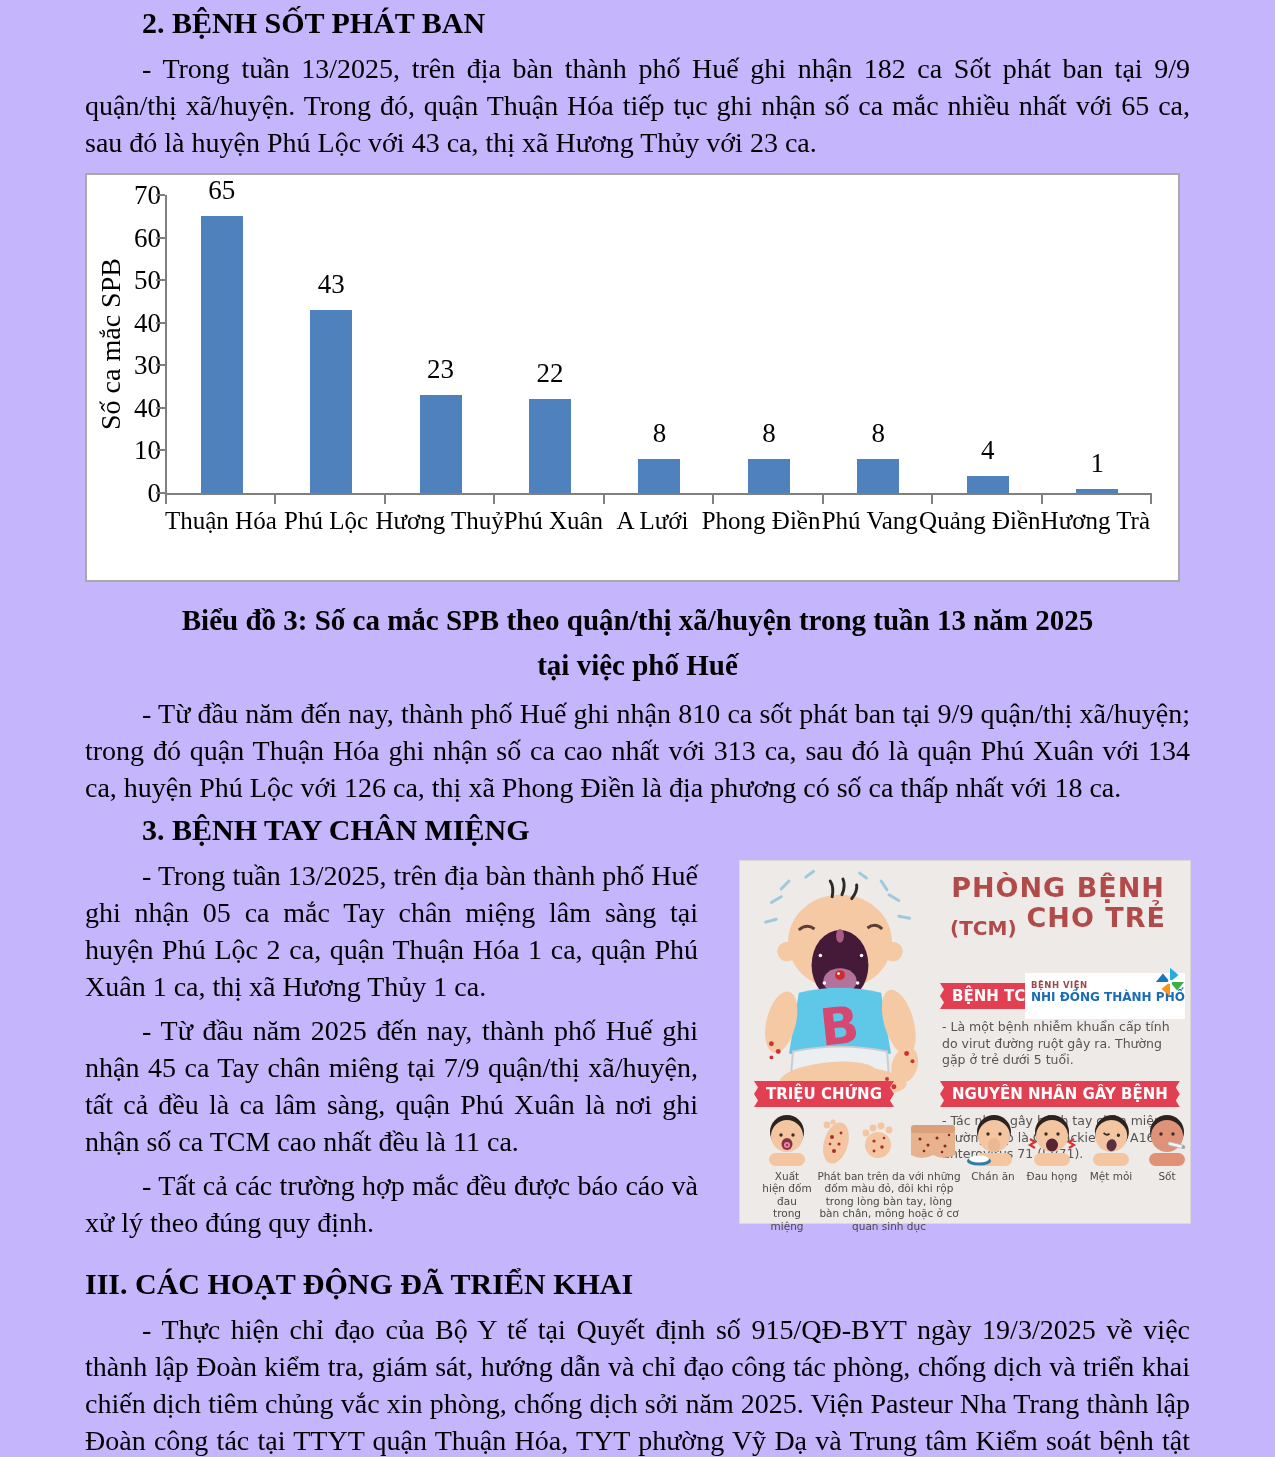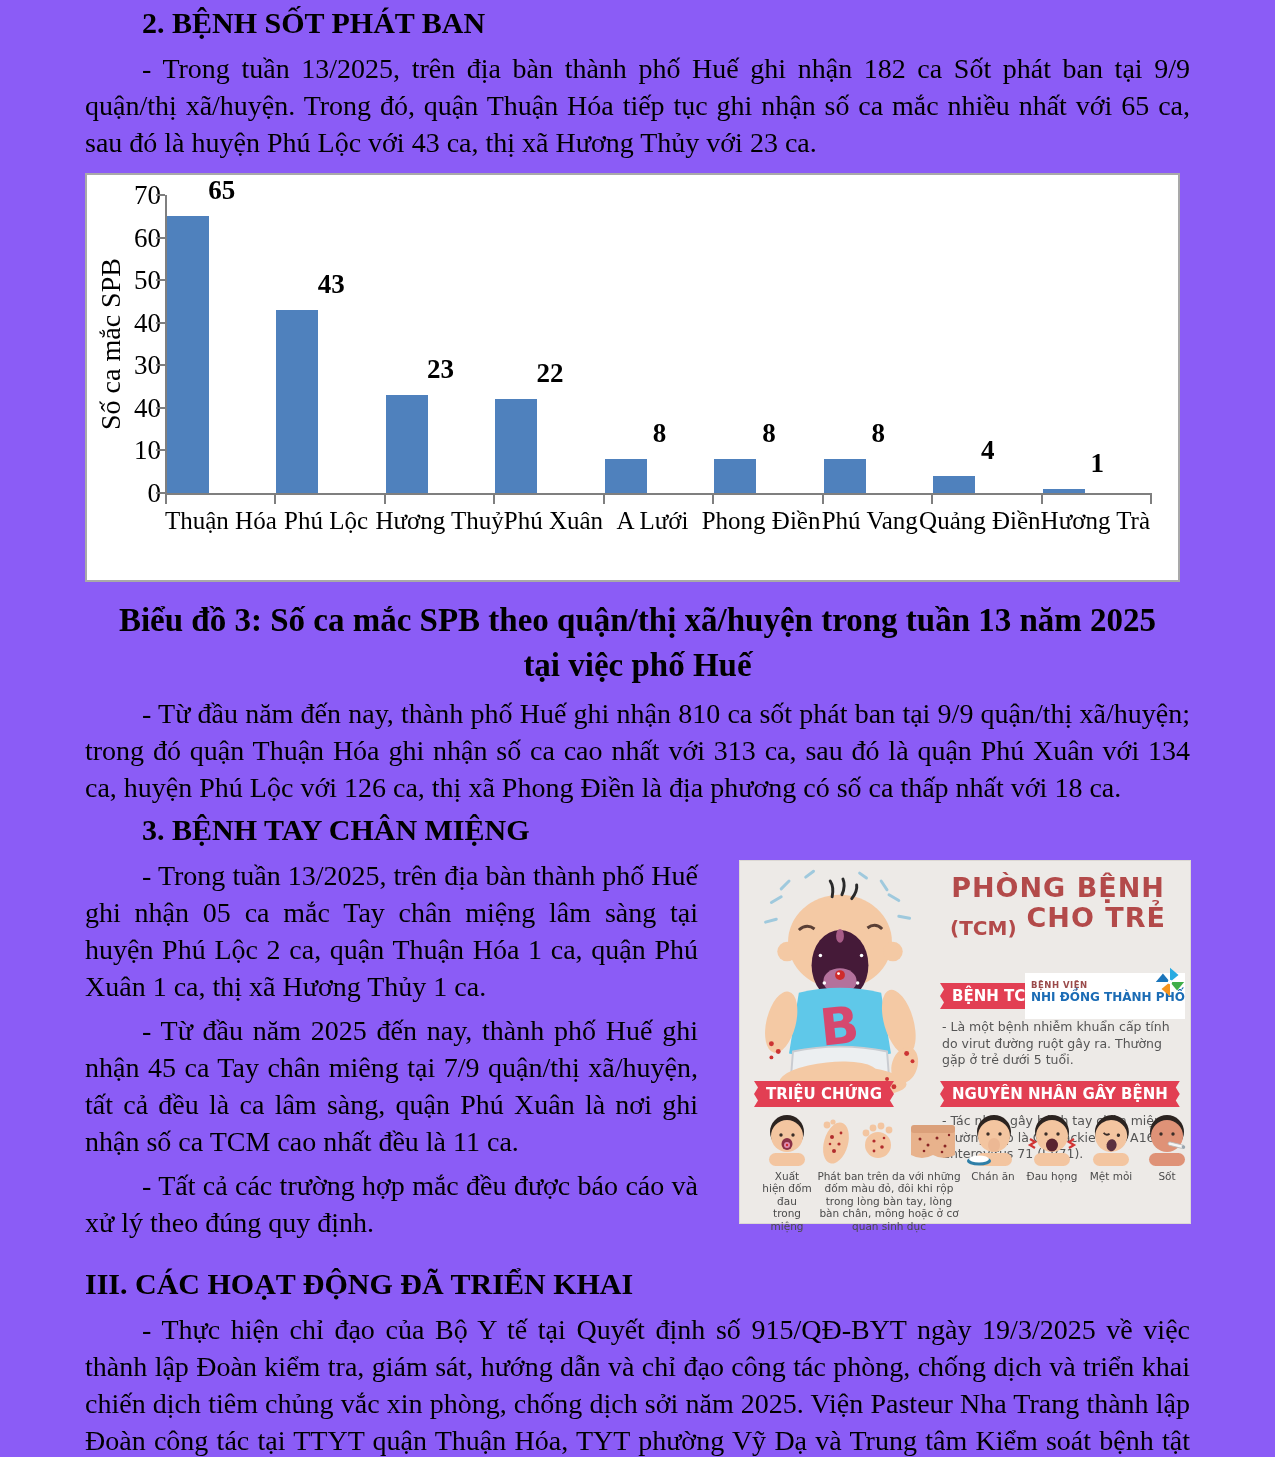--- a/index.html
+++ b/index.html
@@ -1,44 +1,44 @@
 <!DOCTYPE html>
 <html style="--bar: #4f81bd; --chart-border: #a9a9a9; --axis: #7f7f7f; --info-bg: #edeae7; --ribbon-red: #e23f53; --title-red: #b34a4a; --logo-blue: #1b6cb5;"><head>
 <meta charset="utf-8">
 <style>
   html,body{margin:0;padding:0;background:#fff;}
-  .page{position:relative;width:1275px;height:1457px;background:#8b5cf6;overflow:hidden;
+  .page{position:relative;width:1275px;height:1457px;background:#c4b5fd;overflow:hidden;
         font-family:"Liberation Serif",serif;color:#000;}
   .content{padding:0 85px;}
 
   .sec-heading{font-size:30px;font-weight:bold;margin:6px 0 10px 57px;}
   .sec-heading.major{margin-left:0;clear:both;margin-top:26px;}
   p.body{font-size:28px;line-height:37px;text-align:justify;text-indent:57px;margin:7px 0;}
 
   
   .chart-box{position:relative;width:1091px;height:405px;border:2px solid var(--chart-border,#a9a9a9);
              margin-top:12px;background:#fff;}
   .y-title{position:absolute;left:8px;top:20px;height:298px;display:flex;align-items:center;justify-content:center;
            writing-mode:vertical-rl;transform:rotate(180deg);font-size:28px;}
   .y-ticks{position:absolute;left:28px;top:20px;width:46px;height:298px;}
   .y-tick{position:absolute;right:0;transform:translateY(50%);font-size:27px;line-height:27px;}
   .plot-wrap{position:absolute;left:78px;top:20px;width:985px;height:298px;
              border-left:2px solid var(--axis,#7f7f7f);border-bottom:2px solid var(--axis,#7f7f7f);}
   .y-tickmark{position:absolute;left:-11px;width:9px;height:2px;background:var(--axis,#7f7f7f);transform:translateY(1px);}
   .bars{display:flex;width:100%;height:100%;}
-  .bar-slot{flex:1;position:relative;display:flex;align-items:flex-end;font-weight:bold;}
+  .bar-slot{flex:1;position:relative;display:flex;justify-content:center;align-items:flex-end;}
   .bar{width:42px;background:var(--bar,#4f81bd);}
   .bar-value{position:absolute;left:50%;transform:translateX(-50%);margin-bottom:6px;font-size:27px;line-height:27px;}
   .x-ticks{position:absolute;left:78px;top:320px;width:985px;height:9px;display:flex;
            border-left:2px solid var(--axis,#7f7f7f);}
   .x-ticks div{flex:1;border-right:2px solid var(--axis,#7f7f7f);}
   .cat-row{position:absolute;left:78px;top:332px;width:985px;display:flex;}
   .cat-label{flex:1;text-align:center;font-size:25px;white-space:nowrap;}
 
-  .caption{font-size:33px;font-weight:bold;text-align:center;line-height:45px;margin-top:16px;}
+  .caption{font-size:29px;font-weight:bold;text-align:center;line-height:45px;margin-top:16px;}
 
   
   .sec3-body{overflow:visible;}
 
   
   .infographic{float:right;position:relative;width:450px;height:362px;background:var(--info-bg,#edeae7);
                margin:4px 0 12px 42px;font-family:"DejaVu Sans",sans-serif;box-shadow:0 0 0 1px #dcd8d4;}
   .ig-title{position:absolute;left:192px;top:12px;right:6px;text-align:center;color:var(--title-red,#b34a4a);
             font-weight:bold;line-height:1.12;}
   .ig-title .t1,.ig-title .t2{font-size:27px;letter-spacing:1px;}

